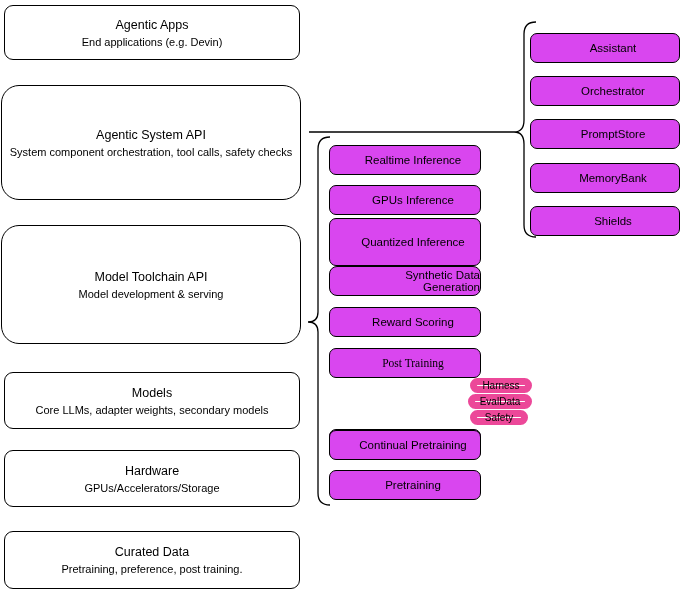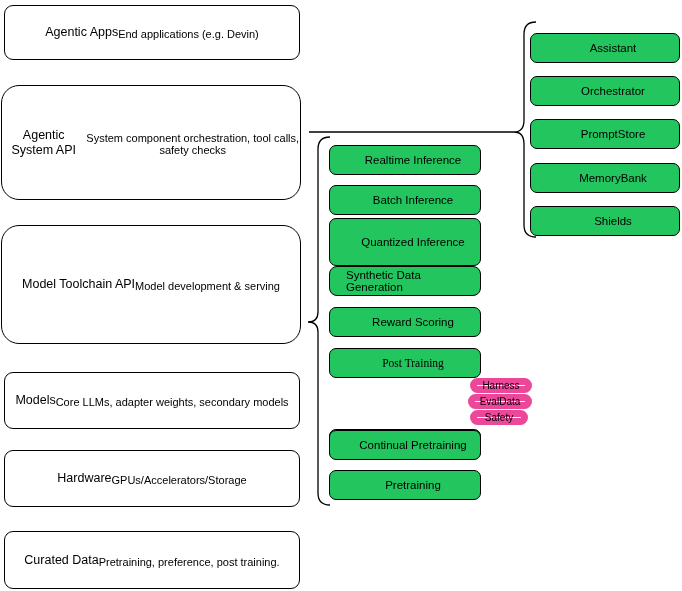--- a/index.html
+++ b/index.html
@@ -11,40 +11,40 @@
     font-family: "Liberation Sans", sans-serif;
     color: #000000;
     overflow: hidden;
   }
   .box {
     position: absolute;
     box-sizing: border-box;
     background: #ffffff;
     border: 1px solid #000000;
     display: flex;
-    flex-direction: row;
+    flex-direction: column;
     align-items: center;
     justify-content: center;
     text-align: center;
   }
   .stack-box { border-radius: 9px; }
   .big-box  { border-radius: 18px; }
   .title { font-size: 12.5px; line-height: 15px; }
   .subtitle { font-size: 11px; line-height: 12px; margin-top: 3px; color: #000000; }
   .item-box {
     position: absolute;
     box-sizing: border-box;
-    background: #22c55e;
+    background: #d946ef;
     border: 1px solid #000000;
     border-radius: 7px;
     display: flex;
     align-items: center;
     justify-content: center;
     font-size: 11.5px;
-    text-align: left;
+    text-align: right;
     padding-left: 16px;
   }
   .pill {
     position: absolute;
     box-sizing: border-box;
     background: #ffffff;
     border: 7px solid #ec4899;
     border-radius: 8px;
     display: flex;
     align-items: center;
@@ -94,21 +94,21 @@
     <div class="title">Hardware</div>
     <div class="subtitle">GPUs/Accelerators/Storage</div>
   </div>
 
   <div class="box stack-box" style="left:4px; top:531px; width:296px; height:58px;">
     <div class="title">Curated Data</div>
     <div class="subtitle">Pretraining, preference, post training.</div>
   </div>
 
   <div class="item-box" style="left:329px; top:145px; width:152px; height:30px;">Realtime Inference</div>
-  <div class="item-box" style="left:329px; top:185px; width:152px; height:30px;">Batch Inference</div>
+  <div class="item-box" style="left:329px; top:185px; width:152px; height:30px;">GPUs Inference</div>
   <div class="item-box" style="left:329px; top:218px; width:152px; height:48px;">Quantized Inference</div>
   <div class="item-box" style="left:329px; top:266px; width:152px; height:30px;border-radius:8px;">Synthetic Data Generation</div>
   <div class="item-box" style="left:329px; top:307px; width:152px; height:30px;">Reward Scoring</div>
   <div class="item-box" style="left:329px; top:348px; width:152px; height:30px;font-family:Liberation Serif, serif;">Post Training</div>
   <div class="item-box" style="left:329px; top:389px; width:152px; height:30px;margin-top:40px;">Evals</div>
   <div class="item-box" style="left:329px; top:470px; width:152px; height:30px;">Pretraining</div>
   <div class="item-box" style="left:329px; top:430px; width:152px; height:30px;">Continual Pretraining</div>
 
   <div class="pill" style="left:470px; top:378px; width:62px; height:15px;">Harness</div>
   <div class="pill" style="left:468px; top:394px; width:64px; height:15px;">EvalData</div>

